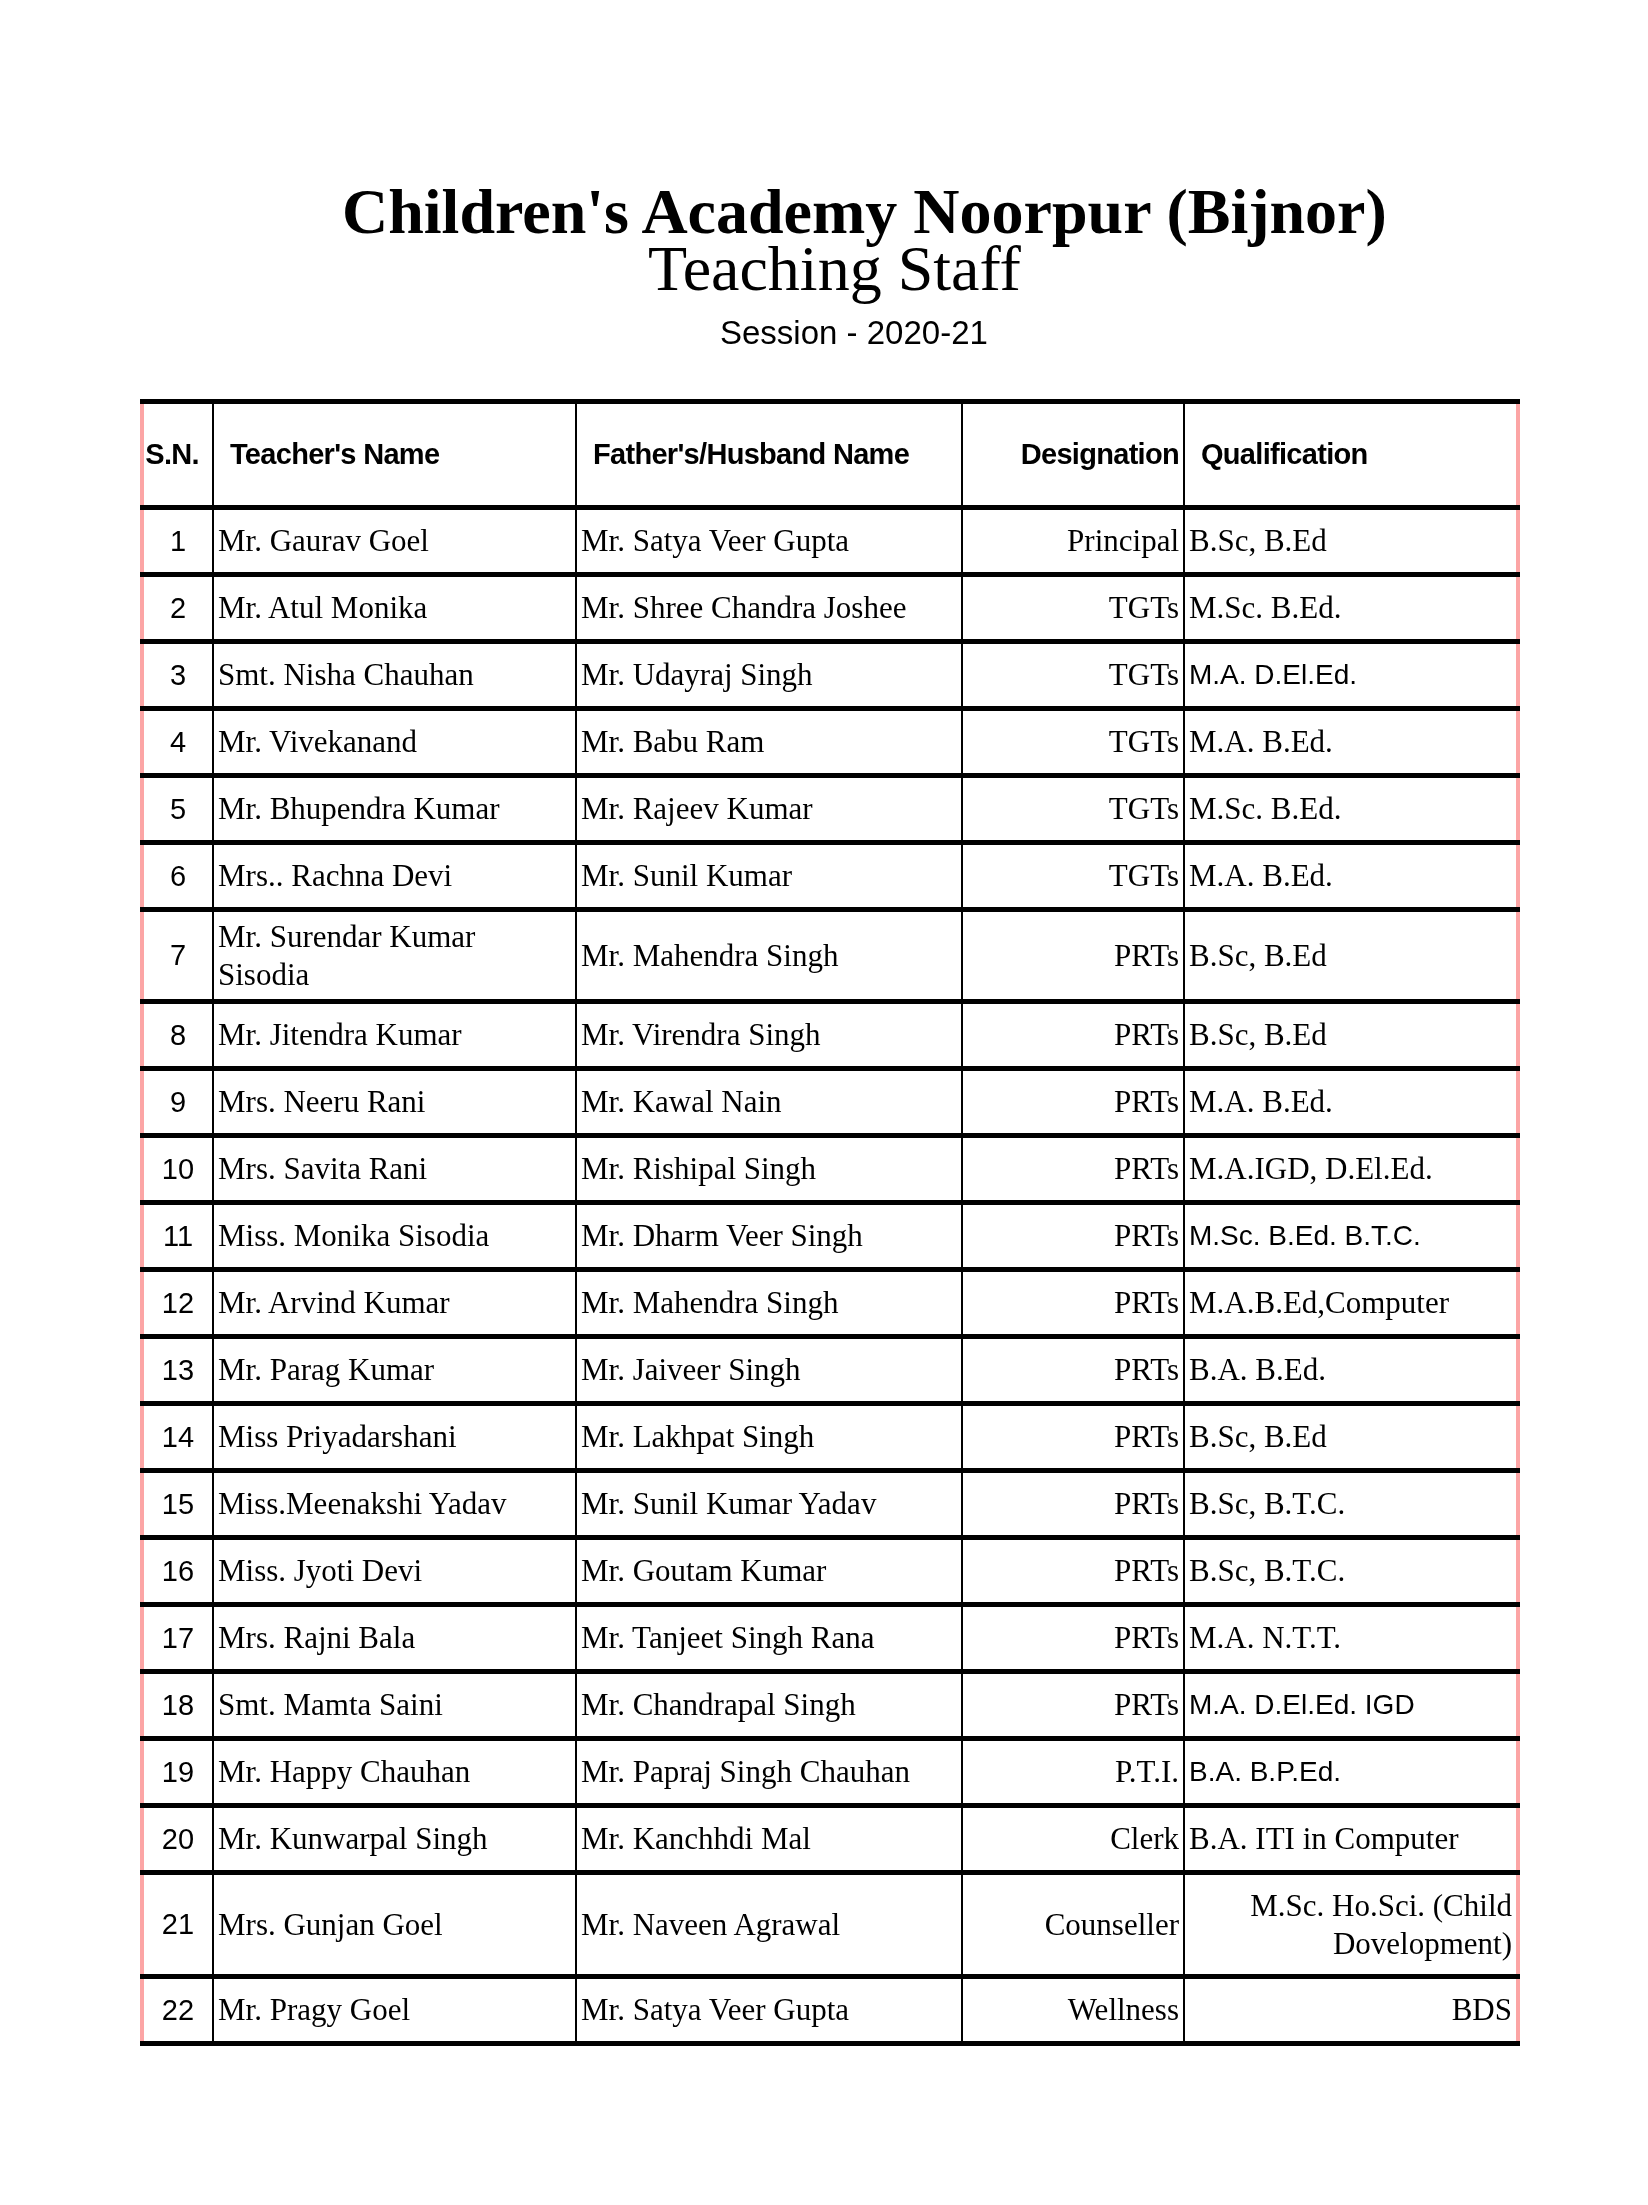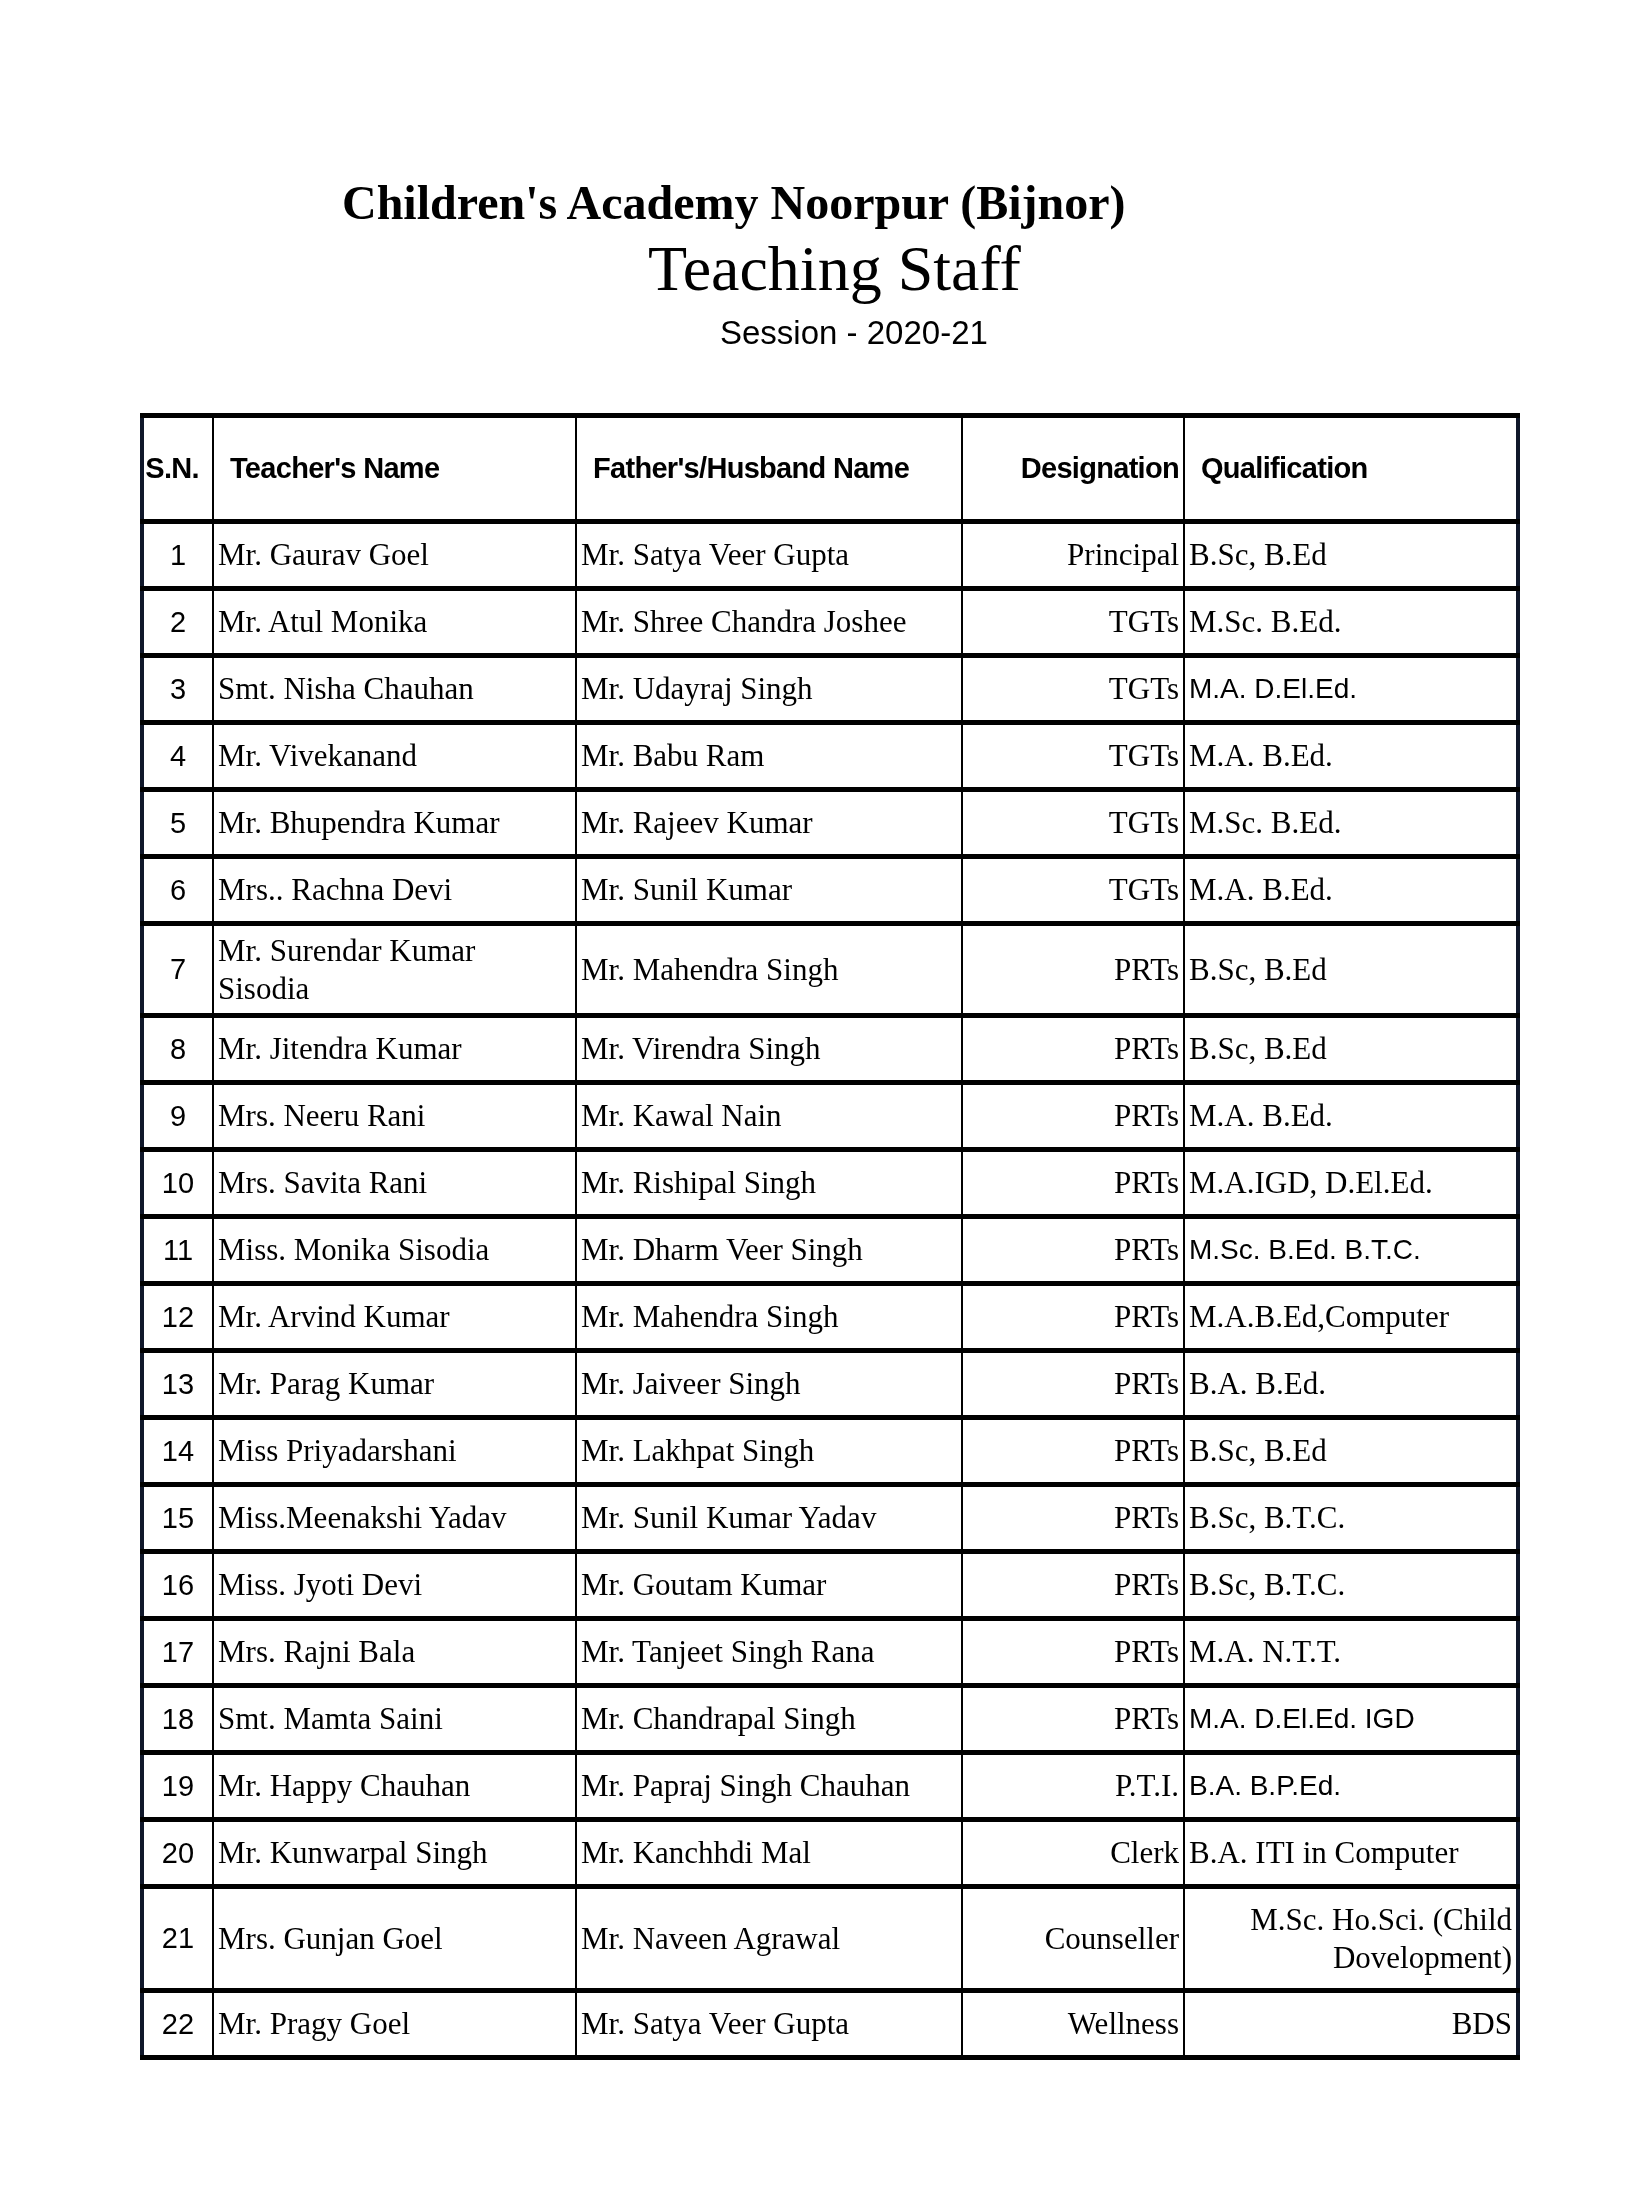--- a/index.html
+++ b/index.html
@@ -1,32 +1,32 @@
 <!DOCTYPE html>
 <html style="font-size:10.7px"><head>
 <meta charset="utf-8">
 <style>
   html, body { margin:0; padding:0; background:#ffffff; }
   body { width:1648px; height:2205px; position:relative; overflow:hidden; color:#000; }
   .title {
     position:absolute; left:342px; top:175px;
-    font-family:"Liberation Serif", serif; font-weight:bold; font-size:48px; white-space:nowrap;
+    font-family:"Liberation Serif", serif; font-weight:bold; font-size:64px; white-space:nowrap;
   }
   .subtitle {
     position:absolute; left:648px; top:232px;
     font-family:"Liberation Serif", serif; font-size:64px; white-space:nowrap;
   }
   .session {
     position:absolute; left:720px; top:314px;
     font-family:"Liberation Sans", sans-serif; font-size:33px; white-space:nowrap;
   }
   table.staff {
-    position:absolute; left:140px; top:413px;
+    position:absolute; left:140px; top:399px;
     border-collapse:collapse;
-    border:4px solid #0f172a;
+    border:4px solid #fca5a5;
     table-layout:fixed;
   }
   table.staff td, table.staff th {
     border-left:2px solid #000; border-right:2px solid #000;
     border-top:5.3px solid #000; border-bottom:5.3px solid #000;
     padding:0 4px;
     font-family:"Liberation Serif", serif; font-size:31px; font-weight:normal;
     vertical-align:middle; line-height:1.2; overflow:hidden; white-space:nowrap;
     text-align:left;
   }

